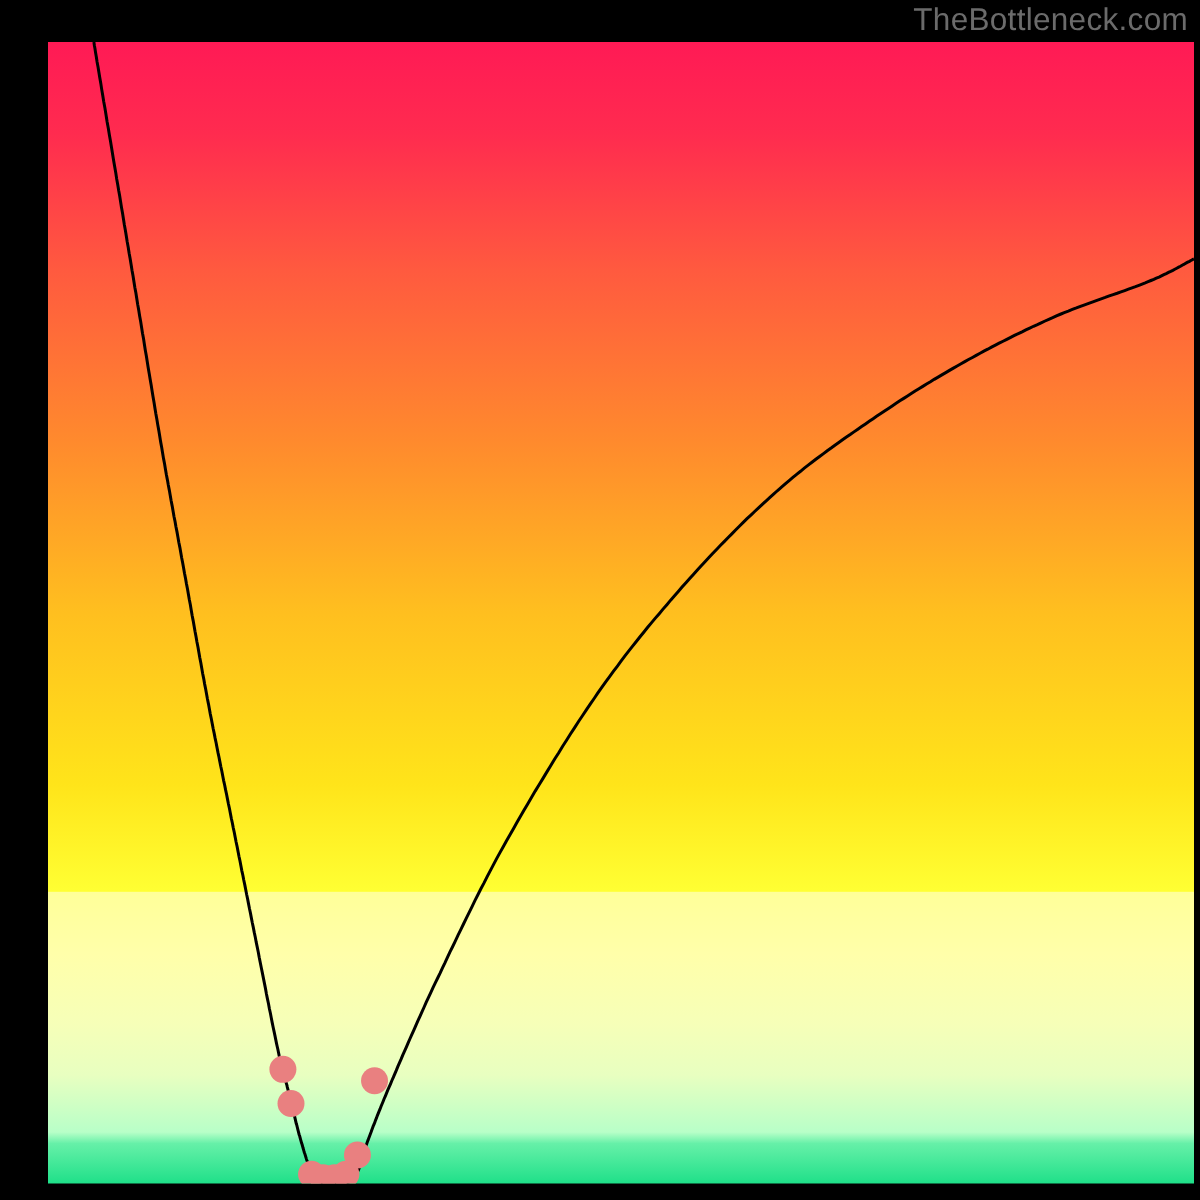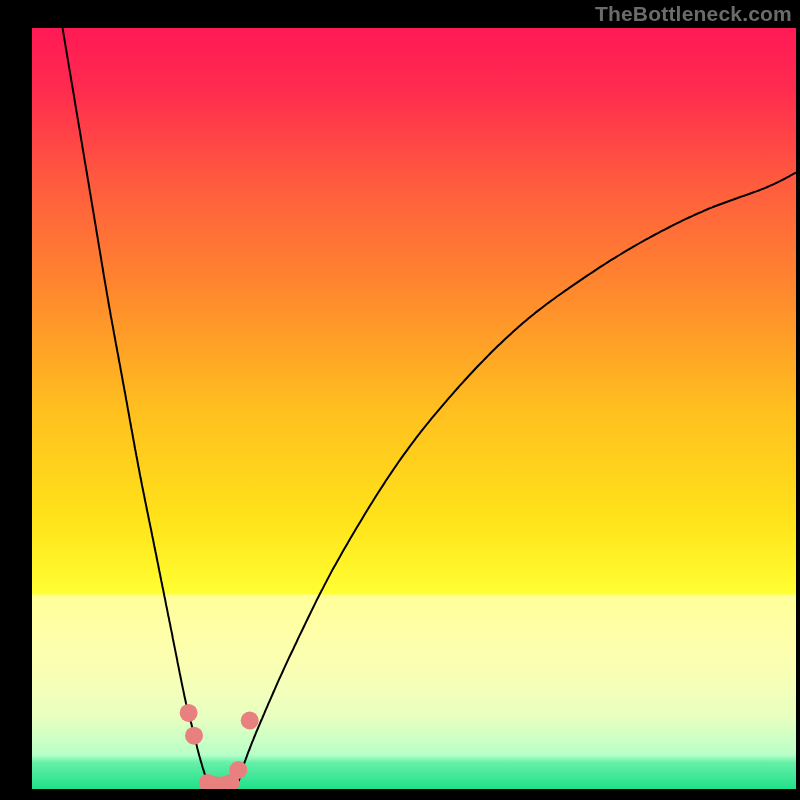--- a/index.html
+++ b/index.html
@@ -16,21 +16,21 @@
     left: 0; top: 0;
     width: 800px; height: 800px;
     background: #000;
   }
   .watermark {
     position: absolute;
     top: 2px;
     right: 8px;
     color: #6b6b6b;
     font-size: 21px;
-    font-weight: 700;
+    font-weight: 400;
     letter-spacing: 0.2px;
     user-select: none;
   }
   svg { display: block; }
 </style>
 </head>
 <body>
 
 <div class="frame">
 

